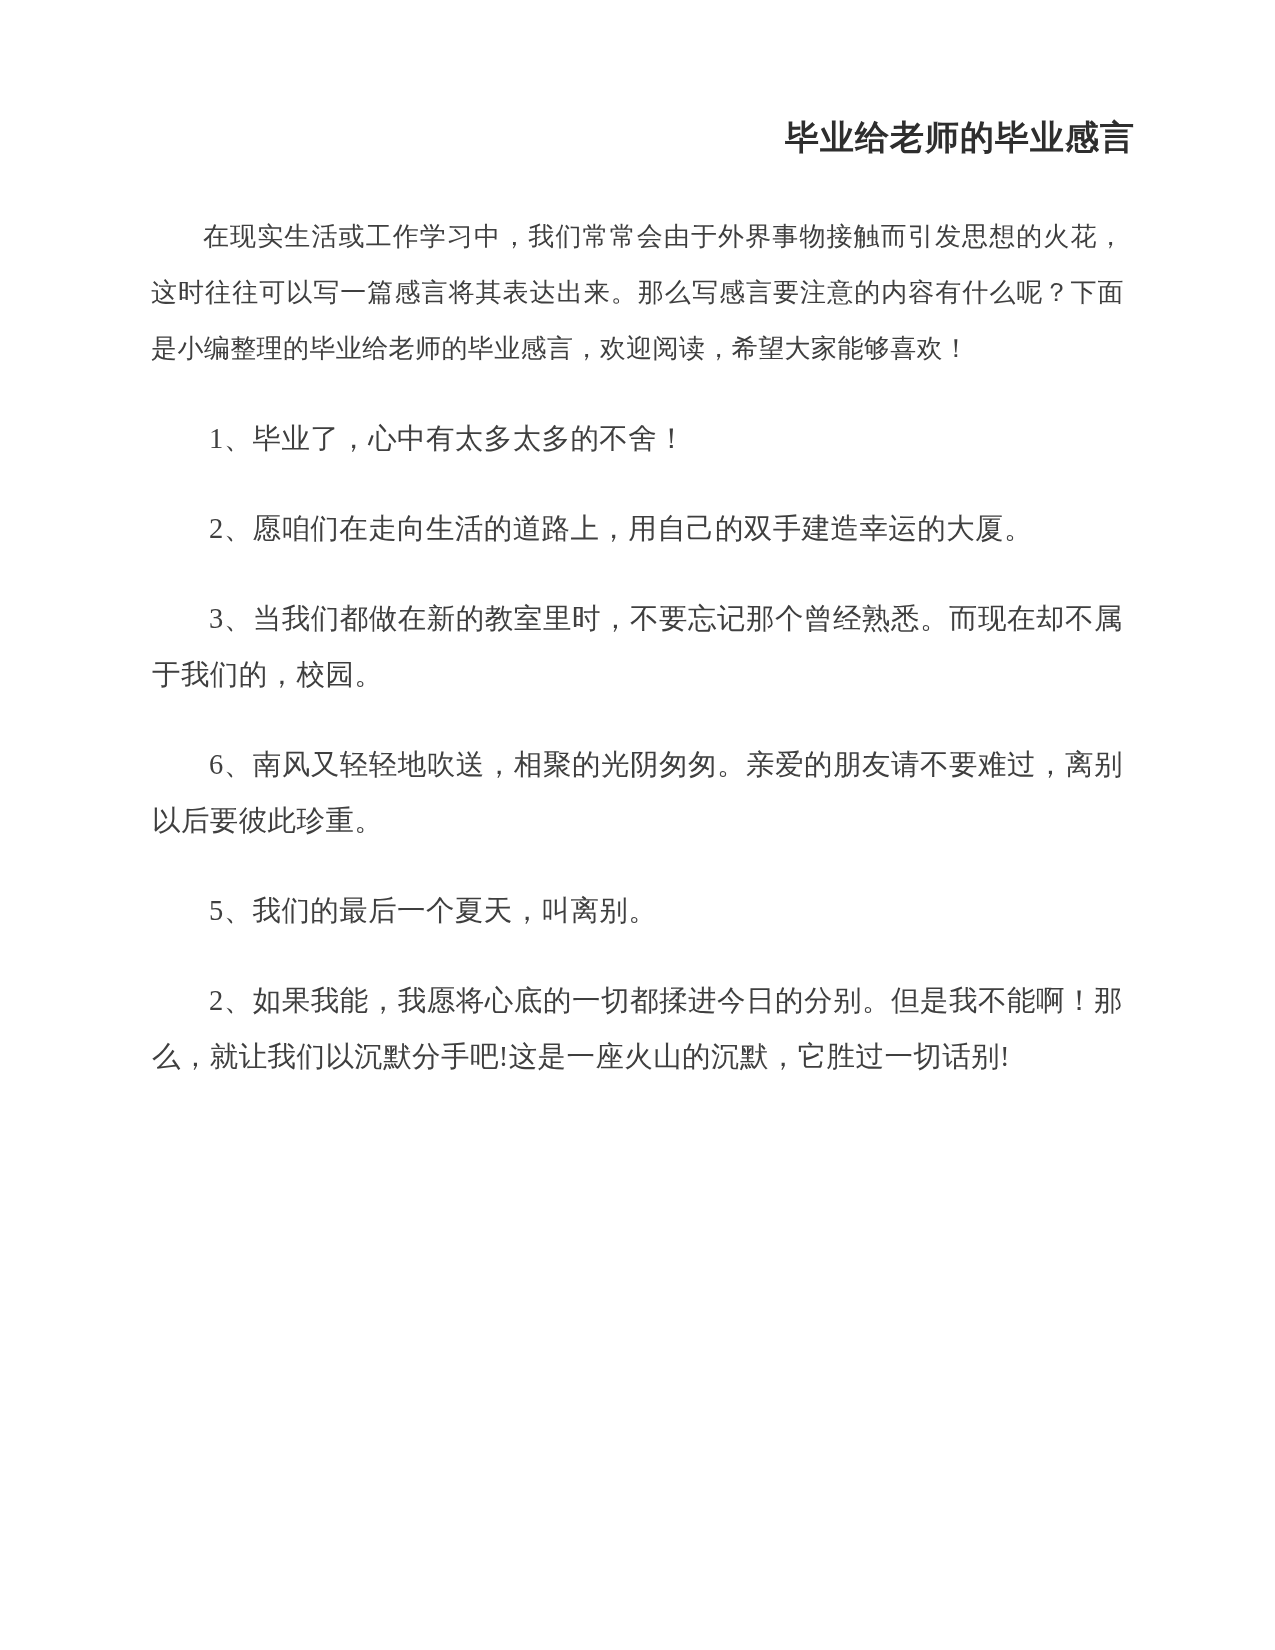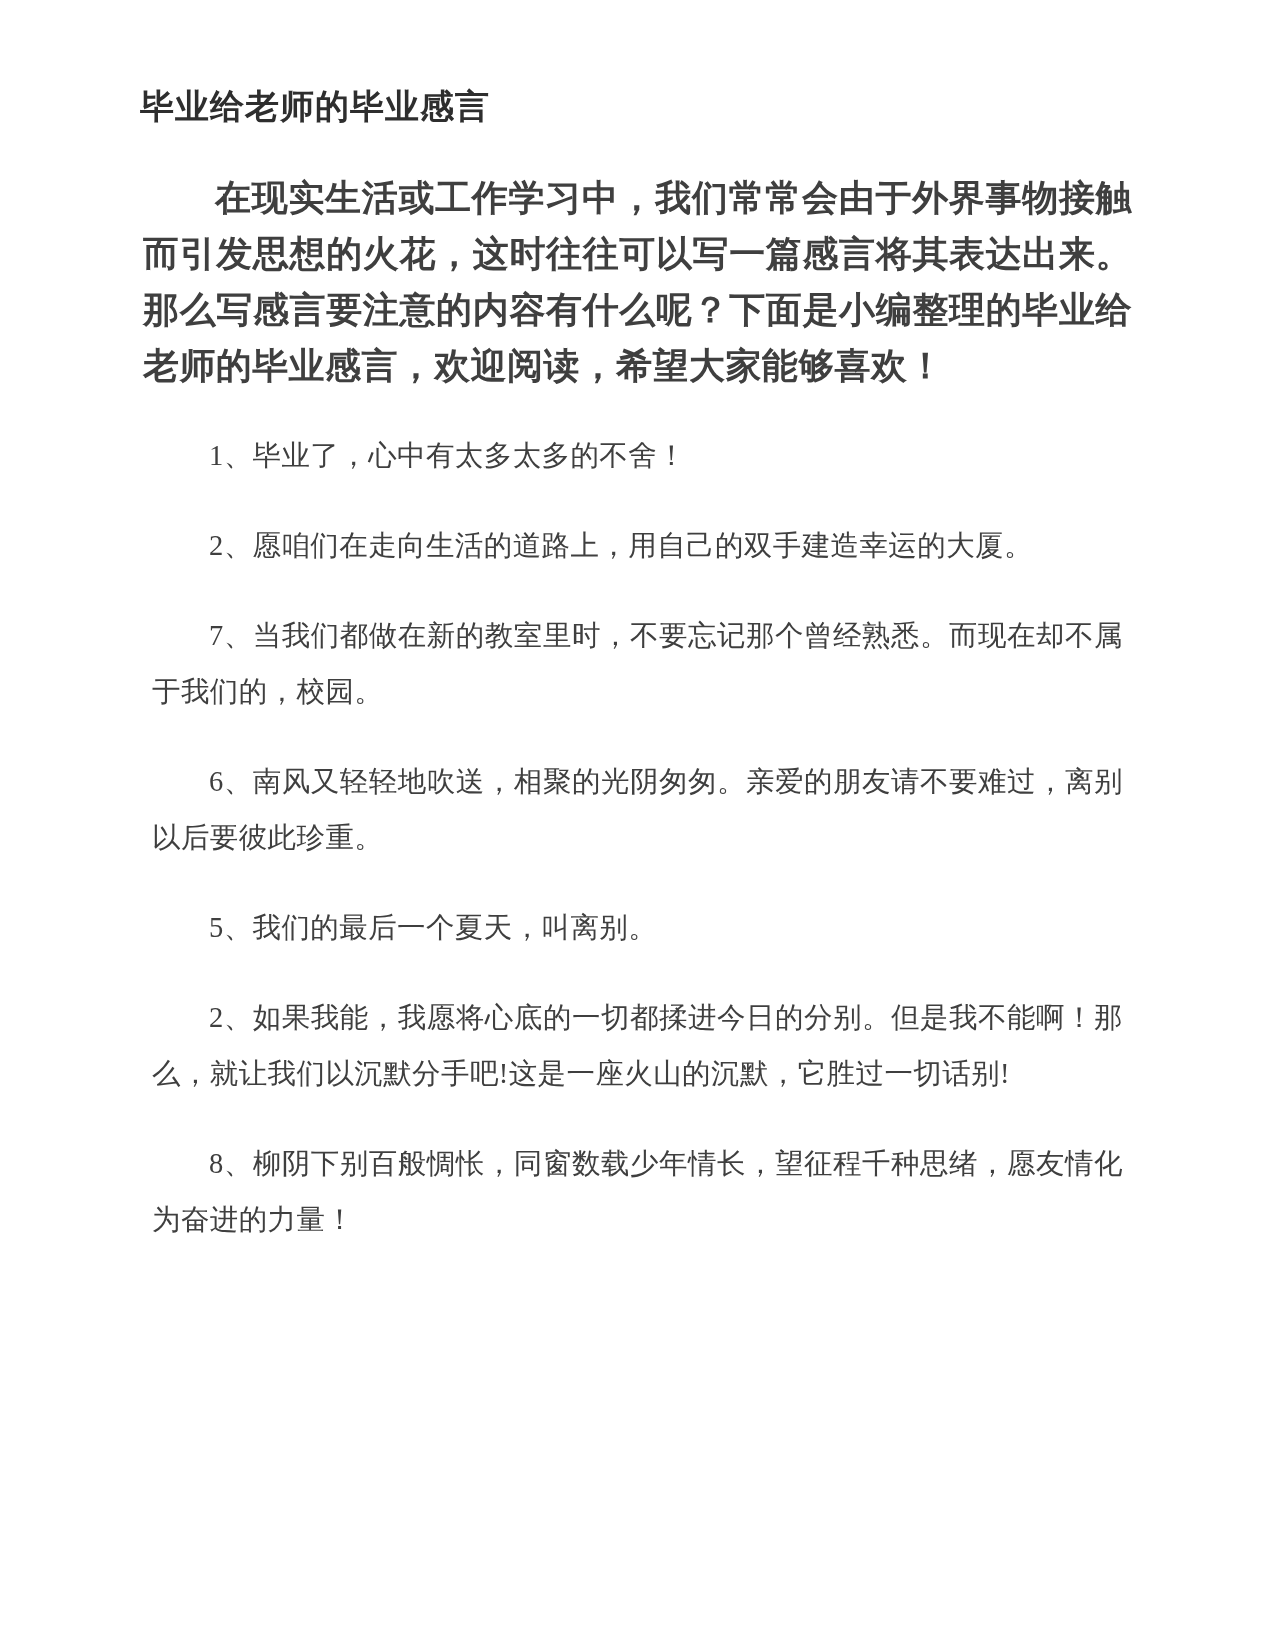--- a/index.html
+++ b/index.html
@@ -20,36 +20,35 @@
     height: 1650px;
     background: #ffffff;
     box-sizing: border-box;
     padding: 0 140px;
   }
   .doc-title {
     font-family: "DejaVu Sans", "Liberation Sans", sans-serif;
     font-weight: bold;
     font-size: 34px;
     color: #2e2e2e;
-    text-align: left;
+    text-align: right;
     letter-spacing: 1px;
     margin: 0;
-    padding-top: 83px;
+    padding-top: 114px;
     line-height: 1.4;
   }
   .intro {
-    margin: 3px;
+    margin: 11px;
     padding-top: 36px;
-    font-size: 36px;
+    font-size: 26px;
     line-height: 56px;
     text-align: justify;
     text-indent: 2em;
     color: #3f3f3f;
     letter-spacing: 0.4px;
-    font-weight: bold;
   }
   .section-heading {
     font-family: "DejaVu Sans", "Liberation Sans", sans-serif;
     font-weight: bold;
     font-size: 26px;
     color: #cc1111;
     margin: 0;
     padding-top: 52px;
     padding-bottom: 6px;
     text-indent: 2em;
@@ -77,20 +76,19 @@
 <div class="page">
 
   <h1 class="doc-title">毕业给老师的毕业感言</h1>
 
   <p class="intro">在现实生活或工作学习中，我们常常会由于外界事物接触而引发思想的火花，这时往往可以写一篇感言将其表达出来。那么写感言要注意的内容有什么呢？下面是小编整理的毕业给老师的毕业感言，欢迎阅读，希望大家能够喜欢！</p>
 
 
   <ul class="list">
     <li class="list-item">1、毕业了，心中有太多太多的不舍！</li>
     <li class="list-item">2、愿咱们在走向生活的道路上，用自己的双手建造幸运的大厦。</li>
-    <li class="list-item">7、当我们都做在新的教室里时，不要忘记那个曾经熟悉。而现在却不属于我们的，校园。</li>
+    <li class="list-item">3、当我们都做在新的教室里时，不要忘记那个曾经熟悉。而现在却不属于我们的，校园。</li>
     <li class="list-item">6、南风又轻轻地吹送，相聚的光阴匆匆。亲爱的朋友请不要难过，离别以后要彼此珍重。</li>
     <li class="list-item">5、我们的最后一个夏天，叫离别。</li>
     <li class="list-item">2、如果我能，我愿将心底的一切都揉进今日的分别。但是我不能啊！那么，就让我们以沉默分手吧!这是一座火山的沉默，它胜过一切话别!</li>
-    <li class="list-item">8、柳阴下别百般惆怅，同窗数载少年情长，望征程千种思绪，愿友情化为奋进的力量！</li>
   </ul>
 
 </div>
 
 </body></html>

